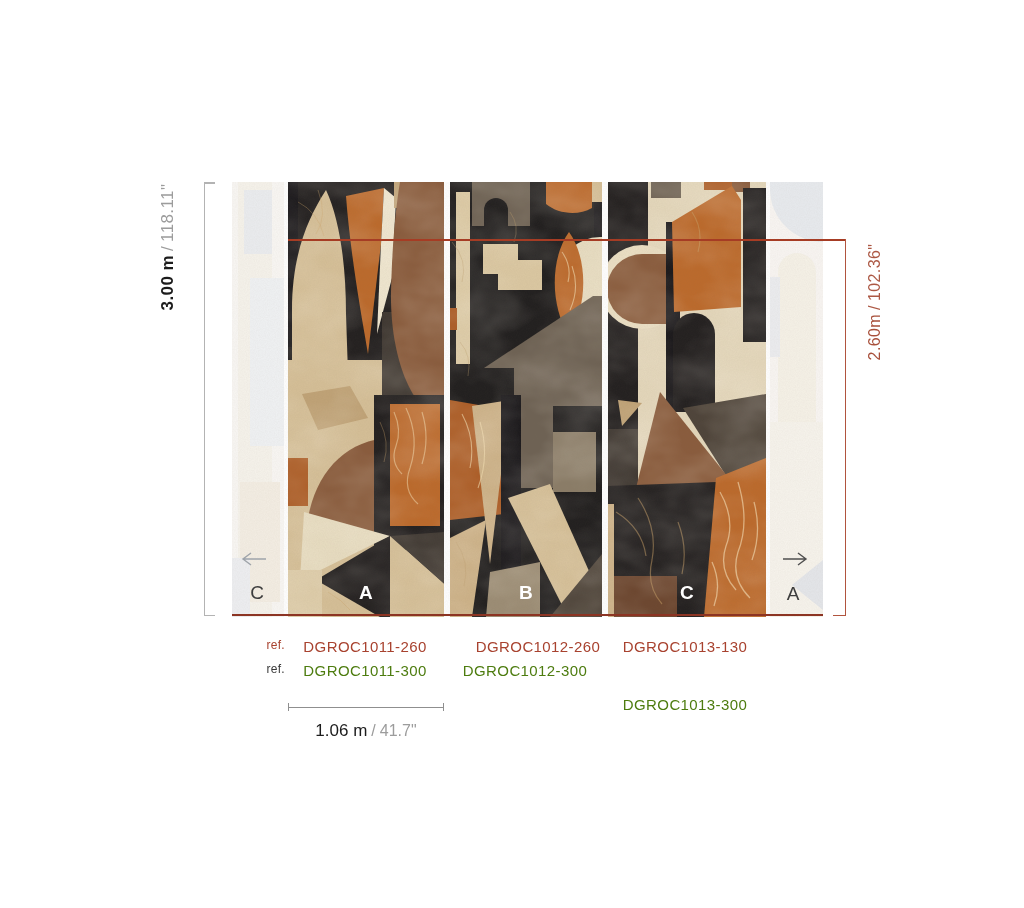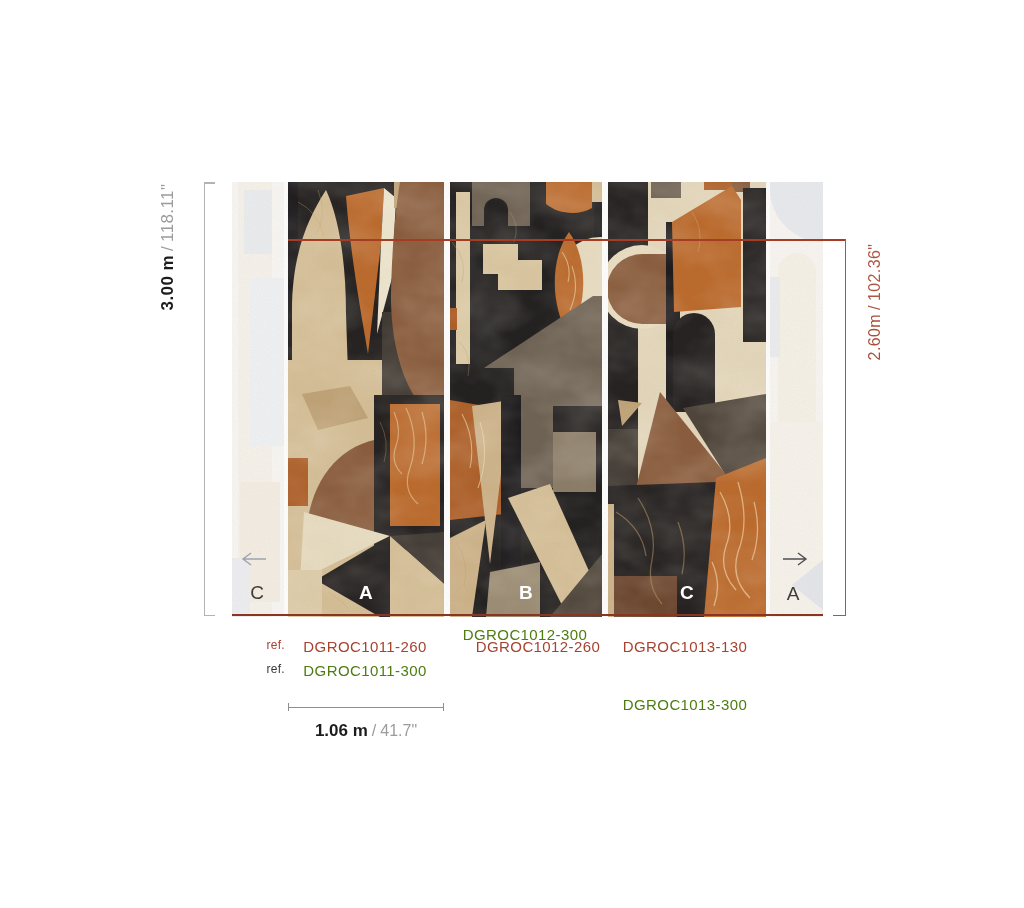--- a/index.html
+++ b/index.html
@@ -27,21 +27,21 @@
                 color:#ffffff;letter-spacing:.5px;}
   .side-letter{transform:translate(-50%,-50%);font-size:19px;font-weight:500;color:#3d3d3d;}
   
   .ref-label{width:53px;text-align:right;font-size:12px;letter-spacing:.3px;}
   .ref-code{transform:translateX(-50%);font-size:15px;letter-spacing:.4px;white-space:nowrap;}
   .row-red{color:#a8422f;}
   .row-dark{color:#4d7c0f;}
   .ref-label.row-dark{color:#3a3a3a;}
   
   .width-label{transform:translateX(-50%);white-space:nowrap;font-size:16px;}
-  .width-label .m{font-weight:700;color:#1c1c1c;font-size:17px;}
+  .width-label .m{font-weight:400;color:#1c1c1c;font-size:17px;}
 </style>
 </head>
 <body>
 
 <div class="canvas">
 
   <svg class="abs" style="left:232px;top:182px" width="591" height="435" viewBox="0 0 591 435">
     <defs>
       <clipPath id="cpFL">
           <rect x="0" y="0" width="52" height="435"></rect>
@@ -203,21 +203,21 @@
   <span class="abs panel-letter" style="left:687px;top:593px">C</span>
   <span class="abs side-letter" style="left:793px;top:594px">A</span>
 
   <div class="abs ref-label row-red" style="left:232px;top:638px">ref.</div>
   <span class="abs ref-code row-red" style="left:365px;top:638px">DGROC1011-260</span>
   <span class="abs ref-code row-red" style="left:538px;top:638px">DGROC1012-260</span>
   <span class="abs ref-code row-red" style="left:685px;top:638px">DGROC1013-130</span>
 
   <div class="abs ref-label row-dark" style="left:232px;top:662px">ref.</div>
   <span class="abs ref-code row-dark" style="left:365px;top:662px">DGROC1011-300</span>
-  <span class="abs ref-code row-dark" style="left:525px;top:626px">DGROC1012-300</span>
+  <span class="abs ref-code row-dark" style="left:525px;top:662px">DGROC1012-300</span>
   <span class="abs ref-code row-dark" style="left:685px;top:696px">DGROC1013-300</span>
 
   <div class="line dimline-gray" style="left:288px;top:706.5px;width:155px;height:1.2px"></div>
   <div class="line dimline-gray" style="left:287.6px;top:703px;width:1.2px;height:8px"></div>
   <div class="line dimline-gray" style="left:442.5px;top:703px;width:1.2px;height:8px"></div>
   <div class="abs width-label" style="left:366px;top:721px">
     <span class="m">1.06 m</span><span class="dim-sep">/</span><span class="dim-gray">41.7"</span>
   </div>
 
 </div>

